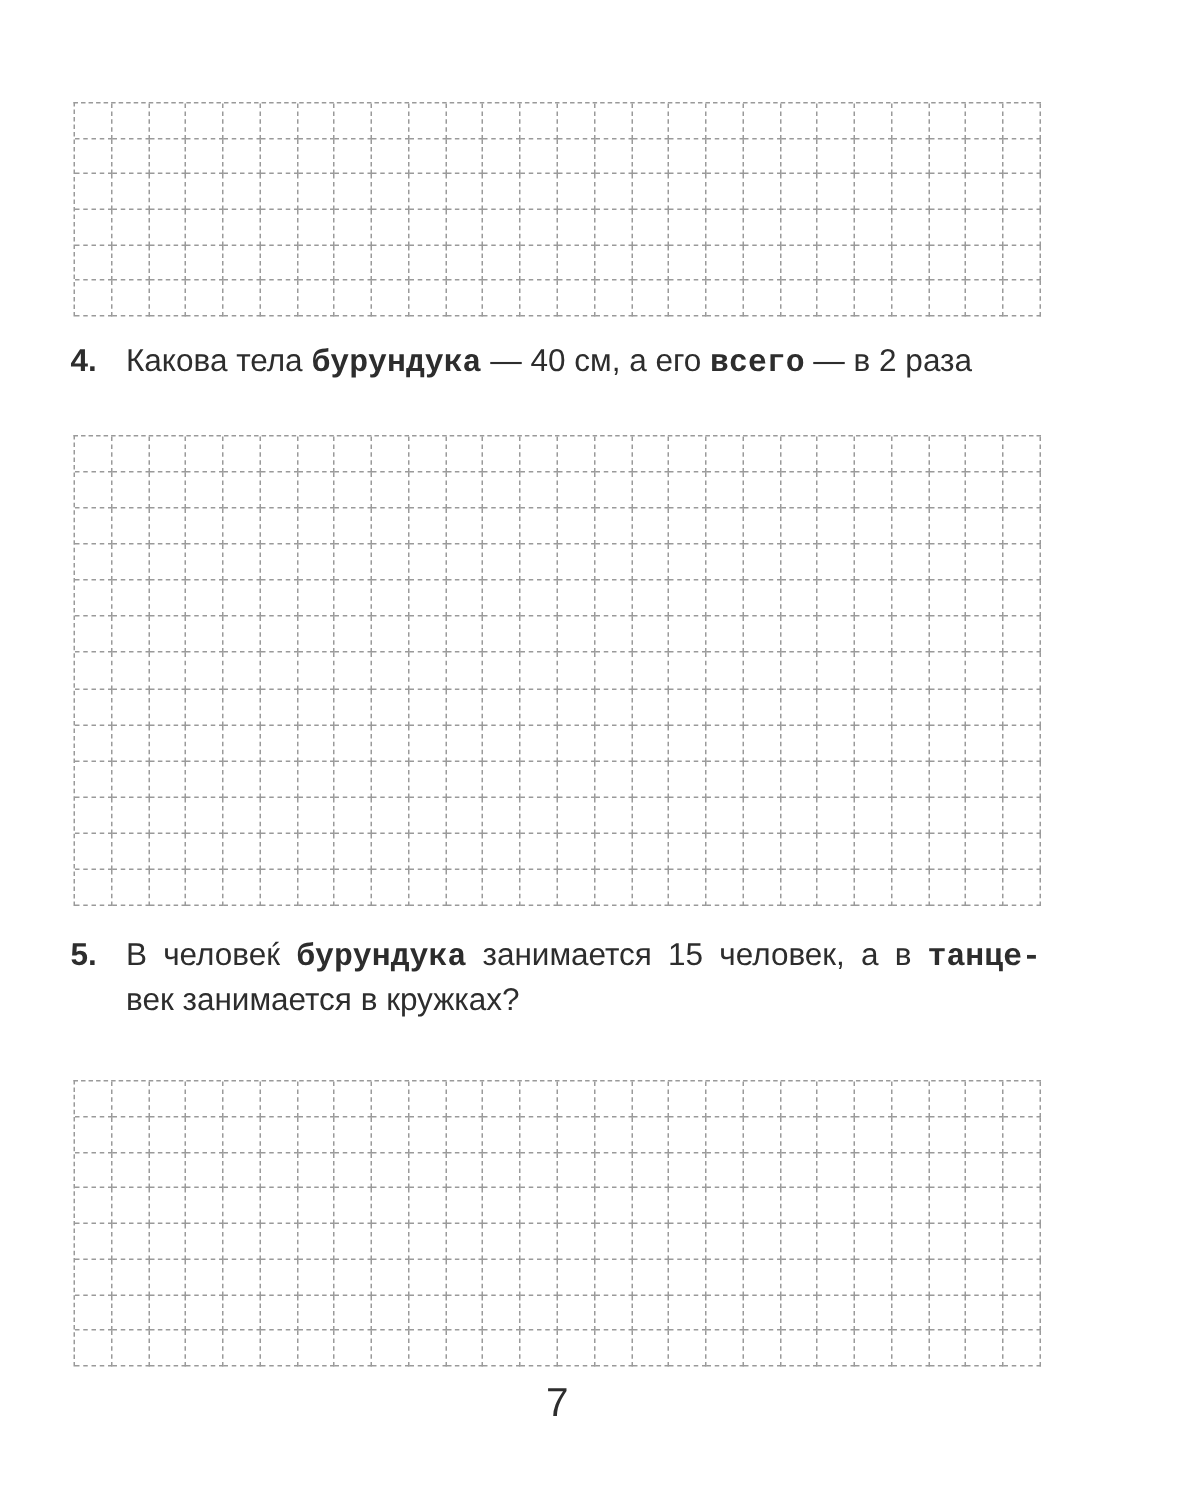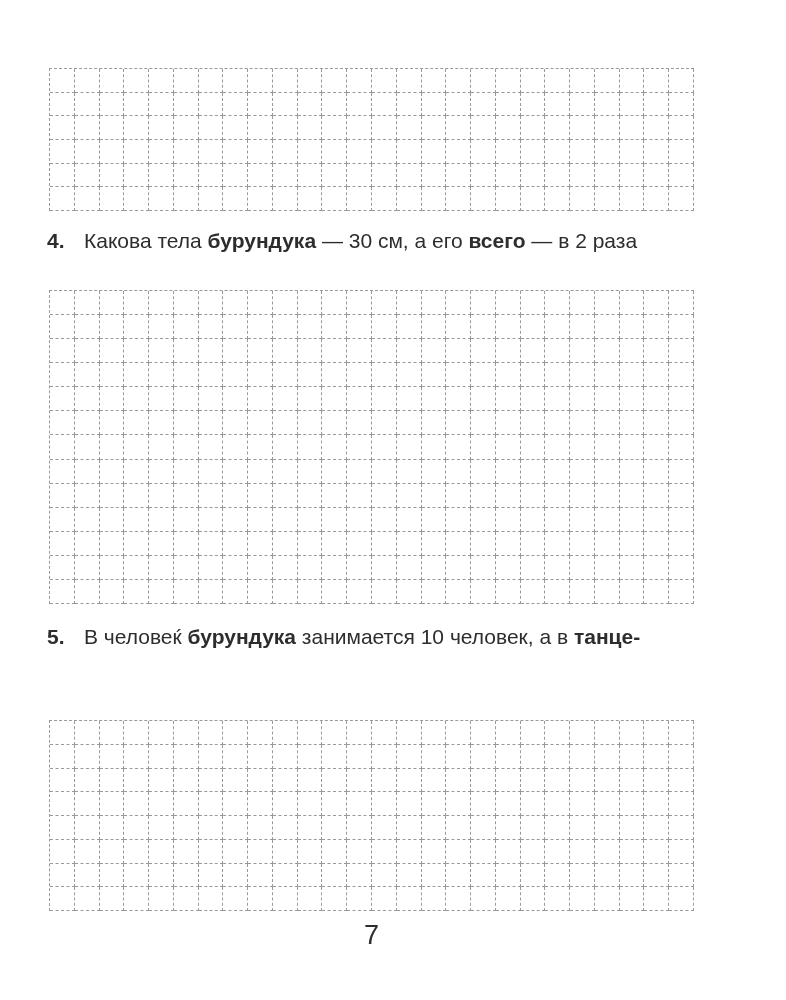--- a/index.html
+++ b/index.html
@@ -58,20 +58,21 @@
     width: 610px;
   }
   .ptext .text-line {
     text-align: justify;
   }
   .ptext .text-line:not(:last-child) {
     text-align-last: justify;
   }
   .ptext .bold {
     font-weight: bold;
+    font-family: Liberation Mono, monospace;
   }
   .page-number {
     position: absolute;
     top: 920px;
     left: 49px;
     width: 645px;
     text-align: center;
     font-size: 27px;
     line-height: 30px;
     color: var(--text);
@@ -237,21 +238,21 @@
       <div class="cell"></div>
       <div class="cell"></div>
       <div class="cell"></div>
       <div class="cell"></div>
       <div class="cell"></div>
     </div>
 
   <section class="problem problem-4">
     <span class="num">4.</span>
     <div class="ptext">
-        <div class="text-line"><span>Какова тела </span><span class="bold">бурундука</span><span> — 30 см, а его </span><span class="bold">всего</span><span> — в 2 раза</span></div>
+        <div class="text-line"><span>Какова тела </span><span class="bold">бурундука</span><span> — 40 см, а его </span><span class="bold">всего</span><span> — в 2 раза</span></div>
       </div>
   </section>
 
   <div class="grid-area grid-2" style="grid-template-columns: repeat(26, 1fr); grid-template-rows: repeat(13, 1fr);">
       <div class="cell"></div>
       <div class="cell"></div>
       <div class="cell"></div>
       <div class="cell"></div>
       <div class="cell"></div>
       <div class="cell"></div>
@@ -585,21 +586,22 @@
       <div class="cell"></div>
       <div class="cell"></div>
       <div class="cell"></div>
       <div class="cell"></div>
       <div class="cell"></div>
     </div>
 
   <section class="problem problem-5">
     <span class="num">5.</span>
     <div class="ptext">
-        <div class="text-line"><span>В человеќ </span><span class="bold">бурундука</span><span> занимается 10 человек, а в </span><span class="bold">танце-</span></div>
+        <div class="text-line"><span>В человеќ </span><span class="bold">бурундука</span><span> занимается 15 человек, а в </span><span class="bold">танце-</span></div>
+        <div class="text-line"><span>век занимается в кружках?</span></div>
       </div>
   </section>
 
   <div class="grid-area grid-3" style="grid-template-columns: repeat(26, 1fr); grid-template-rows: repeat(8, 1fr);">
       <div class="cell"></div>
       <div class="cell"></div>
       <div class="cell"></div>
       <div class="cell"></div>
       <div class="cell"></div>
       <div class="cell"></div>

